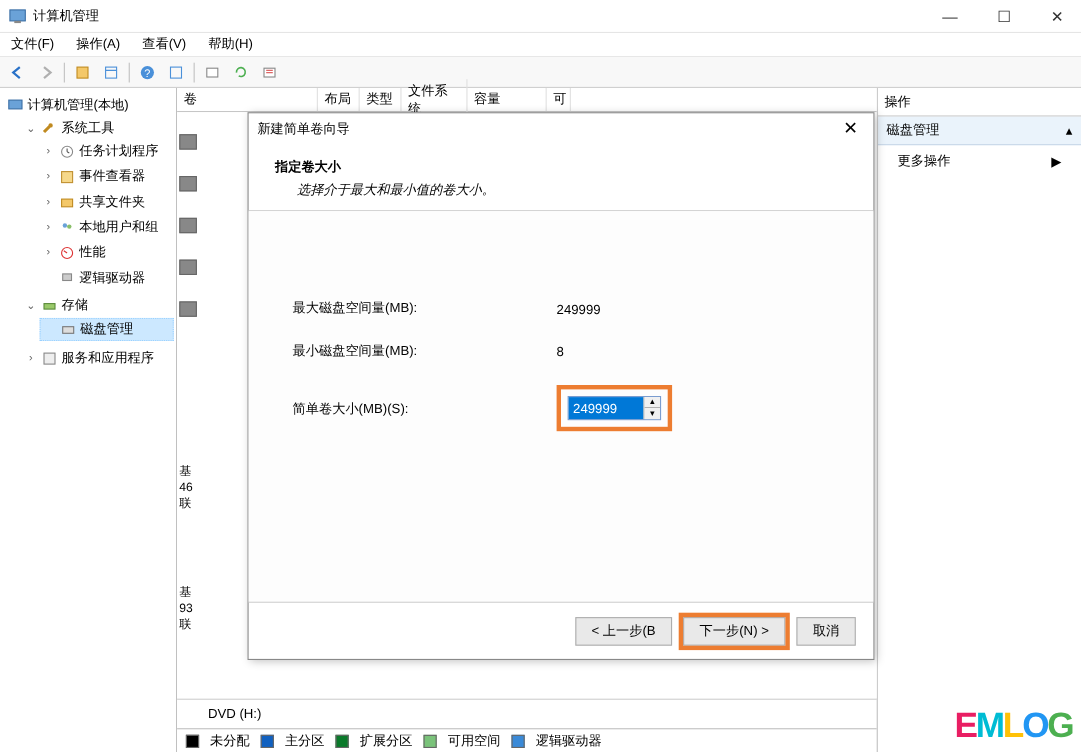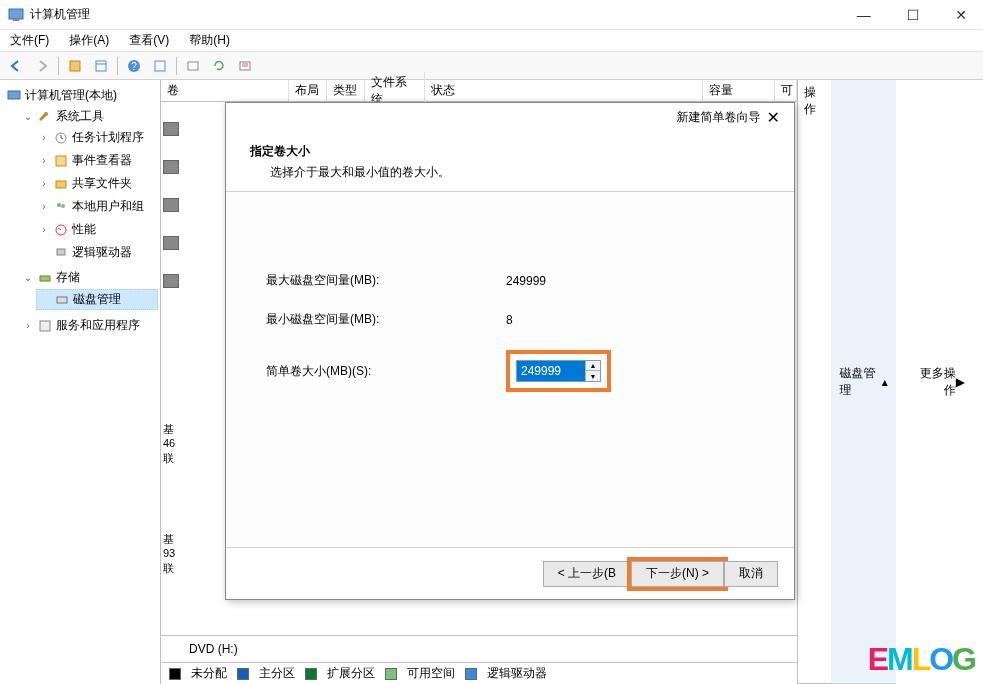--- a/index.html
+++ b/index.html
@@ -18,21 +18,21 @@
 
 
 .toolbar { height: 28px; display: flex; align-items: center; padding: 2px 4px; gap: 2px; border-bottom: 1px solid #d0d0d0; background: #f8f8f8; }
 .toolbar .tb-btn { width: 24px; height: 22px; display: flex; align-items: center; justify-content: center; border: 1px solid transparent; cursor: pointer; }
 .toolbar .sep { width: 1px; height: 18px; background: #c0c0c0; margin: 0 2px; }
 
 
 .main { display: flex; height: calc(684px - 30px - 22px - 28px); }
 .tree-pane { width: 161px; border-right: 1px solid #c0c0c0; padding: 4px 2px; overflow: hidden; }
 .middle-pane { flex: 1; border-right: 1px solid #c0c0c0; position: relative; background: #fff; display:flex; flex-direction:column; }
-.actions-pane { width: 185px; display: flex; }
+.actions-pane { width: 185px; display: flex; flex-direction: column; }
 
 
 .tree ul { list-style: none; padding-left: 16px; }
 .tree > ul { padding-left: 2px; }
 .tree li { padding: 2px 0; white-space: nowrap; }
 .tree .node { display: flex; align-items: center; gap: 3px; cursor: pointer; padding: 1px 2px; }
 .tree .node.selected { background: #cce8ff; border: 1px dotted #99d1ff; }
 .tree .tw { width: 12px; text-align: center; color: #646464; font-size: 10px; }
 .tree .ico { width: 16px; height: 16px; display: inline-flex; align-items:center; justify-content:center; }
 
@@ -52,36 +52,36 @@
 .legend .sw { width: 12px; height: 12px; border: 1px solid #666; }
 
 
 .actions-header { background: #fff; padding: 4px 6px; border-bottom: 1px solid #c0c0c0; font-size:12px; }
 .actions-group { background: #eaf3fb; padding: 4px 8px; border-bottom: 1px solid #c8d8e8; display:flex; justify-content:space-between; align-items:center; }
 .actions-item { padding: 6px 18px; cursor: pointer; display:flex; justify-content:space-between; align-items:center;text-align:right; }
 
 
 .wizard { position: absolute; left: 225px; top: 102px; width: 570px; height: 498px; background: #fff; border: 1px solid #888; box-shadow: 2px 2px 8px rgba(0,0,0,0.25); display:flex; flex-direction:column; }
 .wizard-title { height: 28px; display:flex; align-items:center; padding: 0 8px; }
-.wizard-title .t { flex:1;text-align:right; }
+.wizard-title .t { flex:1; }
 .wizard-title .close { font-size: 16px; cursor:pointer; padding:0 6px; }
 .wizard-head { padding: 12px 24px 10px 24px; border-bottom: 1px solid #d0d0d0; }
 .wizard-head .h1 { font-weight: bold; margin-bottom: 4px; }
-.wizard-head .h2 { padding-left: 20px; }
+.wizard-head .h2 { padding-left: 20px; font-style: italic; }
 .wizard-body { flex:1; padding: 80px 40px 0 40px; background:#fdfdfd; }
 .wizard-row { display:flex; align-items:center; margin-bottom: 22px; }
 .wizard-row .lbl { width: 240px; }
 .wizard-row .val { }
 .spin-wrap { display:inline-flex; border:4px solid #ed7d31; padding:6px; }
 .spin { display:flex; border:1px solid #7a9ccf; }
 .spin input { width: 68px; border:none; outline:none; padding:2px 4px; color:#fff; background:#0078d7; font-size:12px; }
 .spin .btns { display:flex; flex-direction:column; border-left:1px solid #b0b0b0; }
 .spin .btns span { width:14px; height:10px; display:flex; align-items:center; justify-content:center; font-size:7px; background:#f0f0f0; border-bottom:1px solid #b0b0b0; cursor:pointer; }
 .spin .btns span:last-child{border-bottom:none;}
-.wizard-footer { height: 52px; border-top:1px solid #d0d0d0; display:flex; align-items:center; justify-content:flex-end; gap:0; padding: 0 16px; }
+.wizard-footer { height: 52px; border-top:1px solid #d0d0d0; display:flex; align-items:center; justify-content:flex-end; gap:10px; padding: 0 16px; }
 .wizard-footer button { height:26px; padding: 0 14px; background:#e9e9e9; border:1px solid #adadad; cursor:pointer; font-size:12px; }
 .btn-highlight { outline: 4px solid #ed7d31; }
 
 
 .behind-disk { position:absolute; left:2px; width:30px; font-size:11px; line-height:1.3; }
 
 
 .watermark { position:absolute; right:8px; bottom:6px; font-size:32px; font-weight:900; letter-spacing:-2px; font-family: Arial Black, Arial, sans-serif; }
 .watermark span:nth-child(1){color:#e91e63;}
 .watermark span:nth-child(2){color:#00bcd4;}
@@ -305,21 +305,20 @@
       </li>
     </ul>
   </div>
 
   <div class="middle-pane">
     <div class="vol-header">
       <div class="col" style="width:128px">卷</div>
       <div class="col" style="width:38px">布局</div>
       <div class="col" style="width:38px">类型</div>
       <div class="col" style="width:60px">文件系统</div>
-      <div class="col" style="flex:1">状态</div>
       <div class="col" style="width:72px">容量</div>
       <div class="col" style="width:22px">可</div>
     </div>
     <div class="vol-body">
       <div class="disk-strip">
         <div class="disk-icon"></div>
         <div class="disk-icon"></div>
         <div class="disk-icon"></div>
         <div class="disk-icon"></div>
         <div class="disk-icon"></div>

